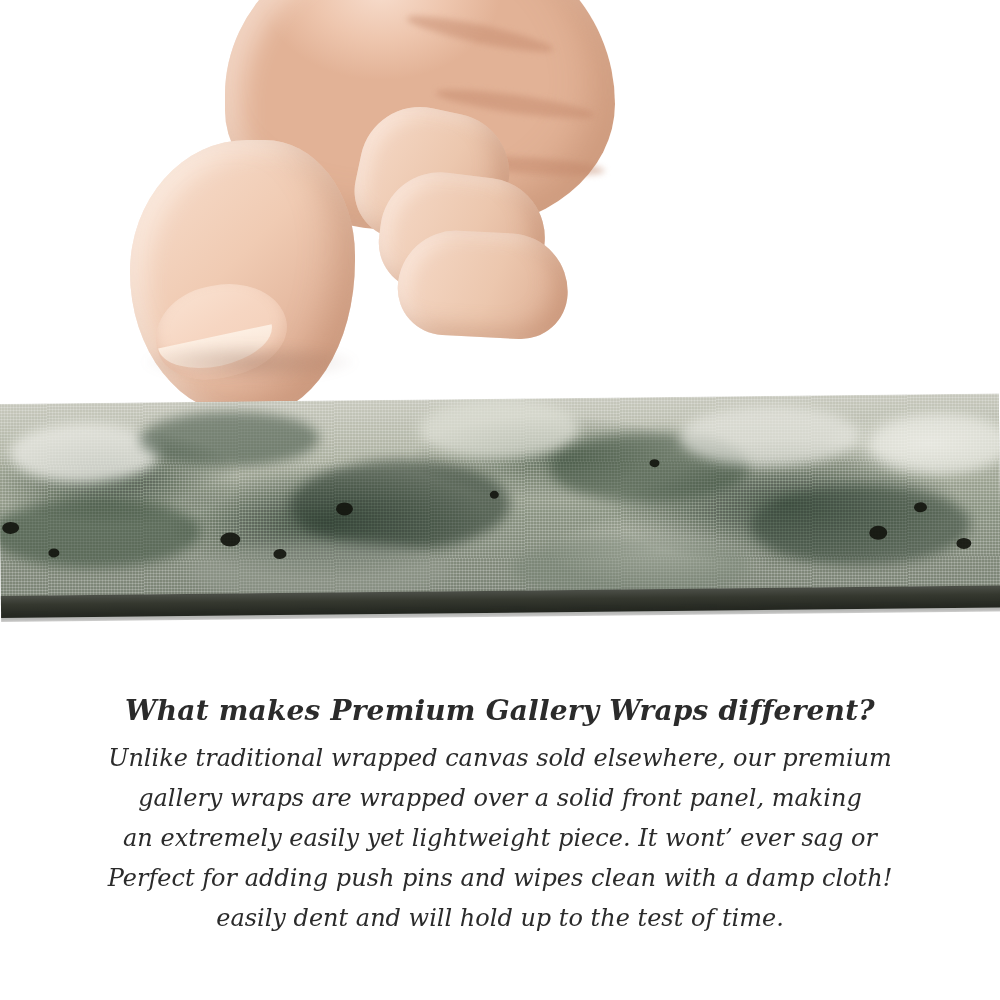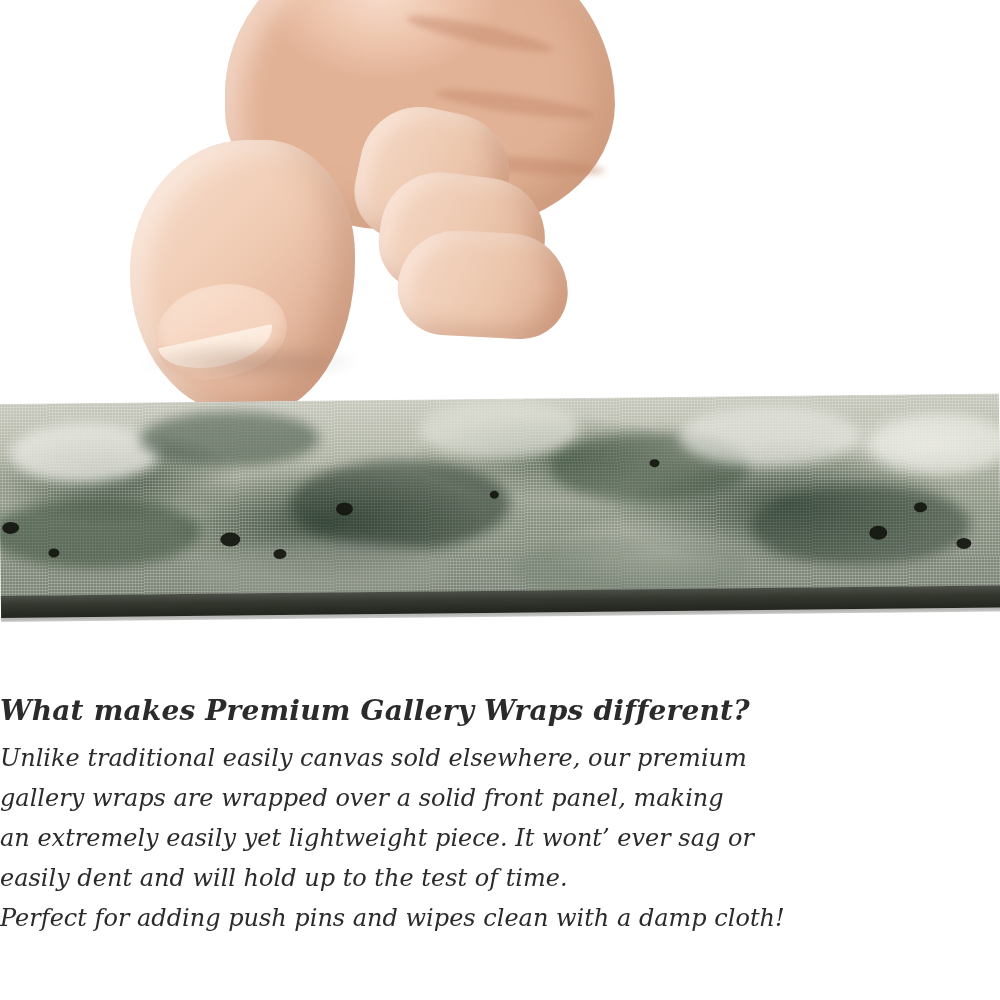--- a/index.html
+++ b/index.html
@@ -178,20 +178,21 @@
     background: linear-gradient(180deg, rgba(40,42,36,0.55) 0%, rgba(255,255,255,0) 100%);
     filter: blur(2px);
   }
 
   
   .caption {
     position: absolute;
     left: 0;
     top: 690px;
     width: 1000px;
+    text-align: center;
     font-family: "DejaVu Serif", serif;
     color: #2b2b2b;
   }
   .caption-heading {
     font-style: italic;
     font-weight: bold;
     font-size: 28px;
     line-height: 42px;
     letter-spacing: 0.2px;
     margin: 0 0 6px 0;
@@ -255,20 +256,20 @@
         <div class="dot" style="left:966px; top:144px; width:15px; height:11px;"></div>
       </div>
       <div class="canvas-bottom-edge"></div>
       <div class="canvas-bottom-shadow"></div>
     </div>
 
   </div>
 
   <div class="caption">
     <p class="caption-heading">What makes Premium Gallery Wraps different?</p>
-    <p class="caption-line">Unlike traditional easily canvas sold elsewhere, our premium</p>
+    <p class="caption-line">Unlike traditional wrapped canvas sold elsewhere, our premium</p>
     <p class="caption-line">gallery wraps are wrapped over a solid front panel, making</p>
     <p class="caption-line">an extremely easily yet lightweight piece. It wont’ ever sag or</p>
+    <p class="caption-line">Perfect for adding push pins and wipes clean with a damp cloth!</p>
     <p class="caption-line">easily dent and will hold up to the test of time.</p>
-    <p class="caption-line">Perfect for adding push pins and wipes clean with a damp cloth!</p>
   </div>
 
 </div>
 
 </body></html>

